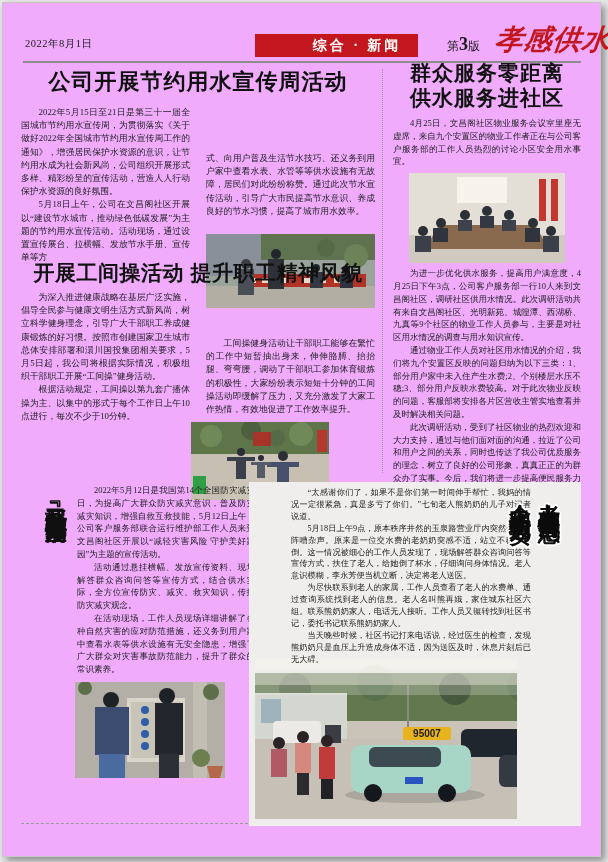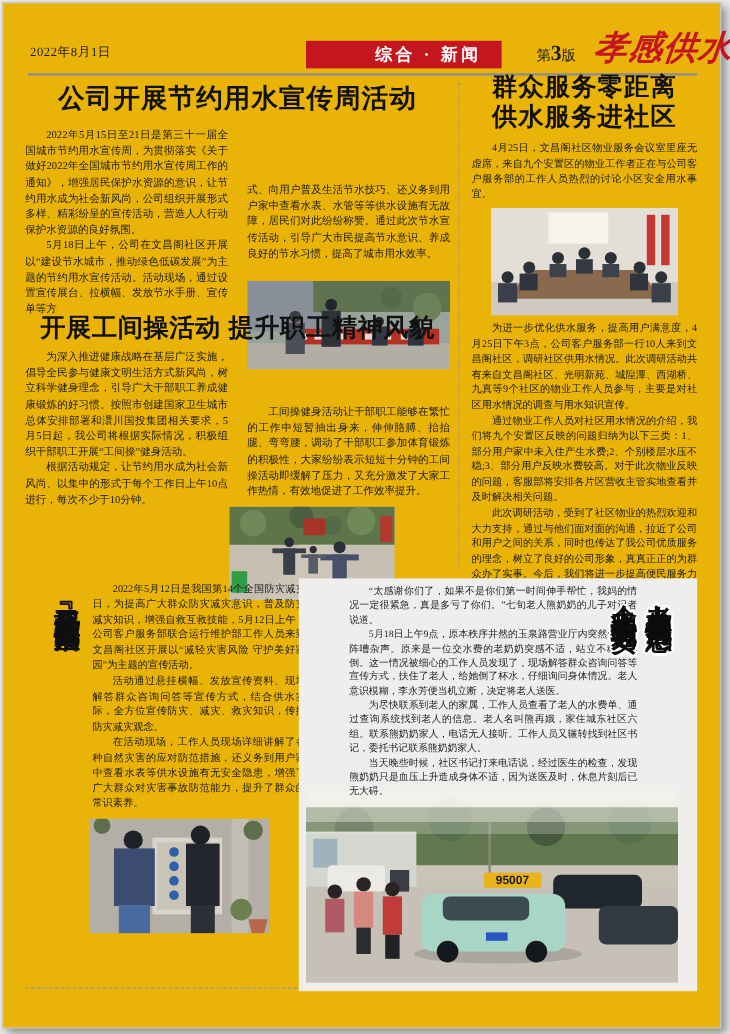--- a/index.html
+++ b/index.html
@@ -1,17 +1,17 @@
 <!DOCTYPE html>
 <html><head>
 <meta charset="utf-8">
 <style>
   html,body{margin:0;padding:0;width:608px;height:862px;background:#e7e7e7;overflow:hidden;
     font-family:"Liberation Serif","DejaVu Serif",serif;color:#1c1c1c;}
-  .page{position:absolute;left:2px;top:2px;width:597px;height:853px;background:#eab308;
+  .page{position:absolute;left:2px;top:2px;width:597px;height:853px;background:#f0abfc;
     border:1px solid #c6c6c6;box-shadow:4px 4px 7px rgba(0,0,0,.38);}
   .abs{position:absolute;}
   
   .hdr-date{left:22px;top:34px;font-size:10.5px;letter-spacing:.5px;}
   .hdr-secbox{left:252px;top:31px;width:122px;height:23px;display:flex;align-items:center;justify-content:center;}
   .hdr-secbox span{color:#fff;font-weight:bold;font-size:14px;letter-spacing:3px;font-family:"Liberation Serif",serif;}
   .hdr-pageno{left:444px;top:31px;font-size:12px;white-space:nowrap;}
   .hdr-pageno .num{font-size:18px;font-weight:bold;font-family:"Liberation Serif",serif;}
   .masthead{left:492px;top:18px;font-size:28px;font-weight:bold;font-style:italic;
     letter-spacing:1px;transform:skewX(-6deg);white-space:nowrap;}
@@ -49,21 +49,21 @@
     font-size:22px;line-height:29px;letter-spacing:2px;color:#0c0c0c;
     text-shadow:-2px 0 0 #fff,2px 0 0 #fff,0 -2px 0 #fff,0 2px 0 #fff,
       -1px -1px 0 #fff,1px 1px 0 #fff,1px -1px 0 #fff,-1px 1px 0 #fff;}
   
   .photo{display:block;overflow:hidden;}
   .photo svg{display:block;}
   .ph1{width:169px;height:74px;margin-top:16px;}
   .ph2{width:156px;height:90px;margin:5px auto 4px auto;}
   .ph3{width:138px;height:78px;margin-top:6px;margin-left:-15px;}
   .ph4{width:150px;height:96px;margin-top:6px;margin-left:-2px;}
-  .ph5{left:252px;top:656px;width:310px;height:160px;z-index:1;}
+  .ph5{left:252px;top:656px;width:262px;height:160px;z-index:1;}
 </style>
 </head>
 <body>
 
 <div class="page">
 
   <div class="abs hdr-date">2022年8月1日</div>
   <div class="abs hdr-secbox" style="background:#c4161f;padding-left:41px;">
     <span>综合 · 新闻</span>
   </div>
@@ -144,21 +144,21 @@
     <p>为进一步优化供水服务，提高用户满意度，4月25日下午3点，公司客户服务部一行10人来到文昌阁社区，调研社区供用水情况。此次调研活动共有来自文昌阁社区、光明新苑、城隍潭、西湖桥、九真等9个社区的物业工作人员参与，主要是对社区用水情况的调查与用水知识宣传。</p>
     <p>通过物业工作人员对社区用水情况的介绍，我们将九个安置区反映的问题归纳为以下三类：1、部分用户家中未入住产生水费;2、个别楼层水压不稳;3、部分用户反映水费较高。对于此次物业反映的问题，客服部将安排各片区营收主管实地查看并及时解决相关问题。</p>
     <p>此次调研活动，受到了社区物业的热烈欢迎和大力支持，通过与他们面对面的沟通，拉近了公司和用户之间的关系，同时也传达了我公司优质服务的理念，树立了良好的公司形象，真真正正的为群众办了实事。今后，我们将进一步提高便民服务力度，保障居民用水安全。</p>
   </div>
 
   <div class="abs art3">
     <h1>开展工间操活动 提升职工精神风貌</h1>
     <div class="cols bodytext t1">
       <div class="col">
         <p>为深入推进健康战略在基层广泛实施，倡导全民参与健康文明生活方式新风尚，树立科学健身理念，引导广大干部职工养成健康锻炼的好习惯。按照市创建国家卫生城市总体安排部署和澴川国投集团相关要求，5月5日起，我公司将根据实际情况，积极组织干部职工开展“工间操”健身活动。</p>
-        <p>根据活动规定，让节约用水成为社会新风尚、以集中的形式于每个工作日上午10点进行，每次不少于10分钟。</p>
+        <p>根据活动规定，工间操以第九套广播体操为主、以集中的形式于每个工作日上午10点进行，每次不少于10分钟。</p>
       </div>
       <div class="col">
         <p>工间操健身活动让干部职工能够在繁忙的工作中短暂抽出身来，伸伸胳膊、抬抬腿、弯弯腰，调动了干部职工参加体育锻炼的积极性，大家纷纷表示短短十分钟的工间操活动即缓解了压力，又充分激发了大家工作热情，有效地促进了工作效率提升。</p>
         <div class="photo ph3">
           <svg viewBox="0 0 138 78" width="138" height="78">
             <rect width="138" height="78" fill="#c6bfb2"></rect>
             <rect x="0" y="0" width="138" height="32" fill="#5d7549"></rect>
             <circle cx="20" cy="14" r="11" fill="#6f8a58"></circle>
               <circle cx="60" cy="8" r="10" fill="#4c6040"></circle>
             <circle cx="110" cy="12" r="12" fill="#6f8a58"></circle>

